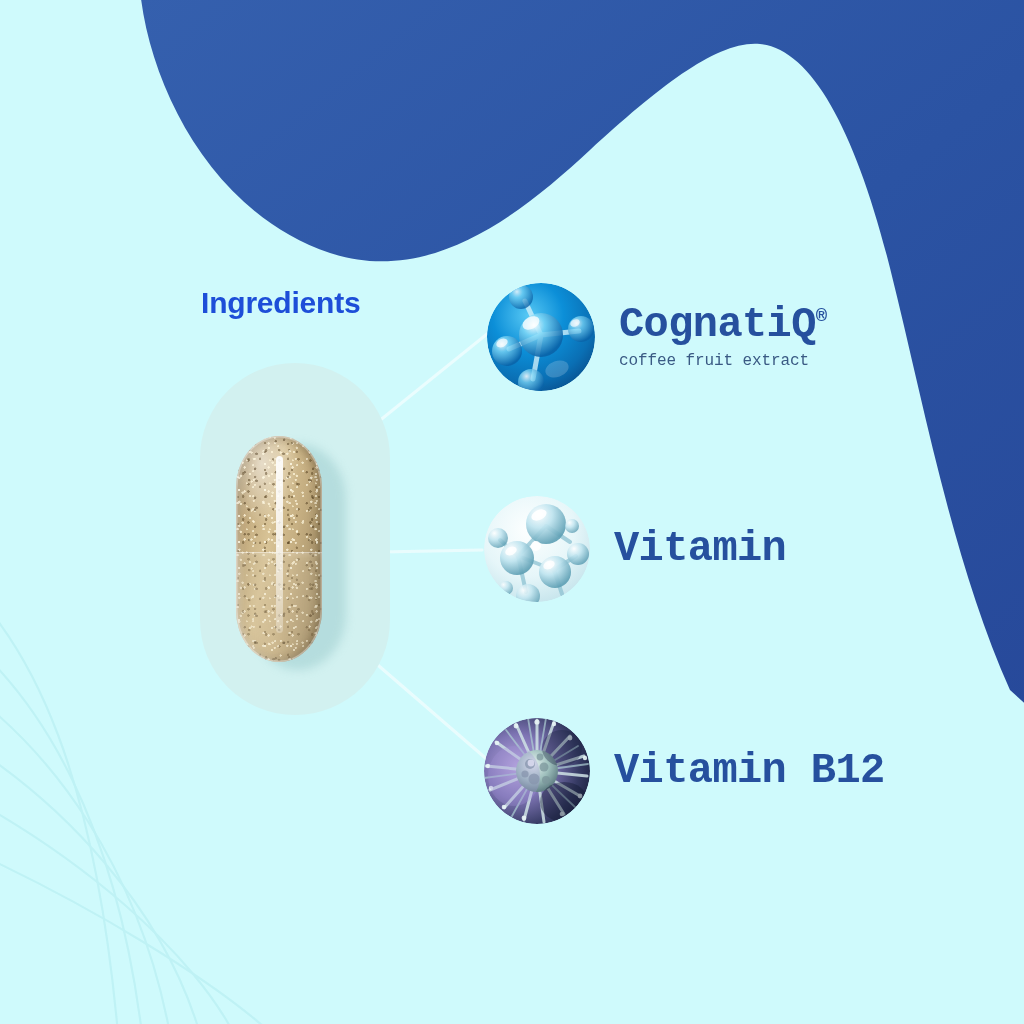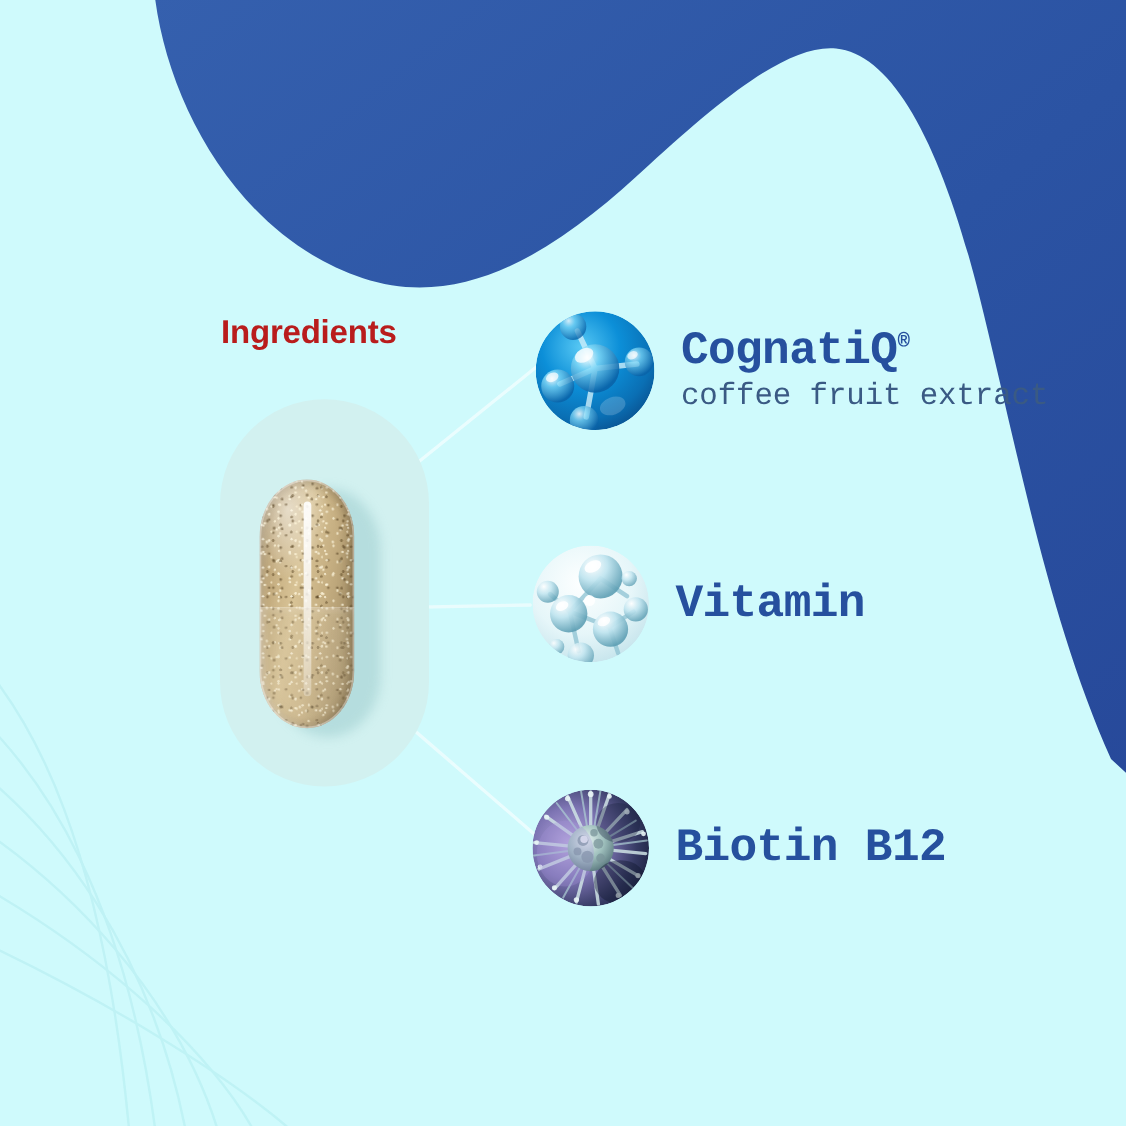--- a/index.html
+++ b/index.html
@@ -139,21 +139,21 @@
     pointer-events: none;
   }
 
   
   .ingredients-title {
     position: absolute;
     left: 201px;
     top: 286px;
     font-size: 30px;
     font-weight: 700;
-    color: #b91c1c;
+    color: #1d4ed8;
     letter-spacing: -0.2px;
     white-space: nowrap;
   }
 
   
   .ing-row {
     position: absolute;
     display: flex;
     align-items: center;
     gap: 24px;
@@ -181,21 +181,21 @@
     letter-spacing: -0.6px;
     white-space: nowrap;
   }
   .ing-name .reg {
     font-size: 19px;
     font-weight: 700;
     vertical-align: super;
     line-height: 0;
   }
   .ing-sub {
-    font-size: 28px;
+    font-size: 16px;
     font-weight: 400;
     color: #3a5a84;
     margin-top: 5px;
     letter-spacing: -0.1px;
     white-space: nowrap;
   }
 </style>
 </head>
 <body>
 
@@ -429,17 +429,17 @@
           </g>
           <circle cx="47" cy="45" r="3.4" fill="#f2fbfb" opacity="0.9"></circle>
 
           <ellipse cx="30" cy="58" rx="26" ry="30" fill="#a293d6" opacity="0.30"></ellipse>
           <ellipse cx="78" cy="30" rx="20" ry="18" fill="#1a2140" opacity="0.35"></ellipse>
           <ellipse cx="80" cy="84" rx="24" ry="20" fill="#10162e" opacity="0.40"></ellipse>
         </g>
       </svg>
     </div>
     <div class="ing-text">
-      <div class="ing-name">Biotin B12</div>
+      <div class="ing-name">Vitamin B12</div>
     </div>
   </div>
 
 </div>
 
 </body></html>

